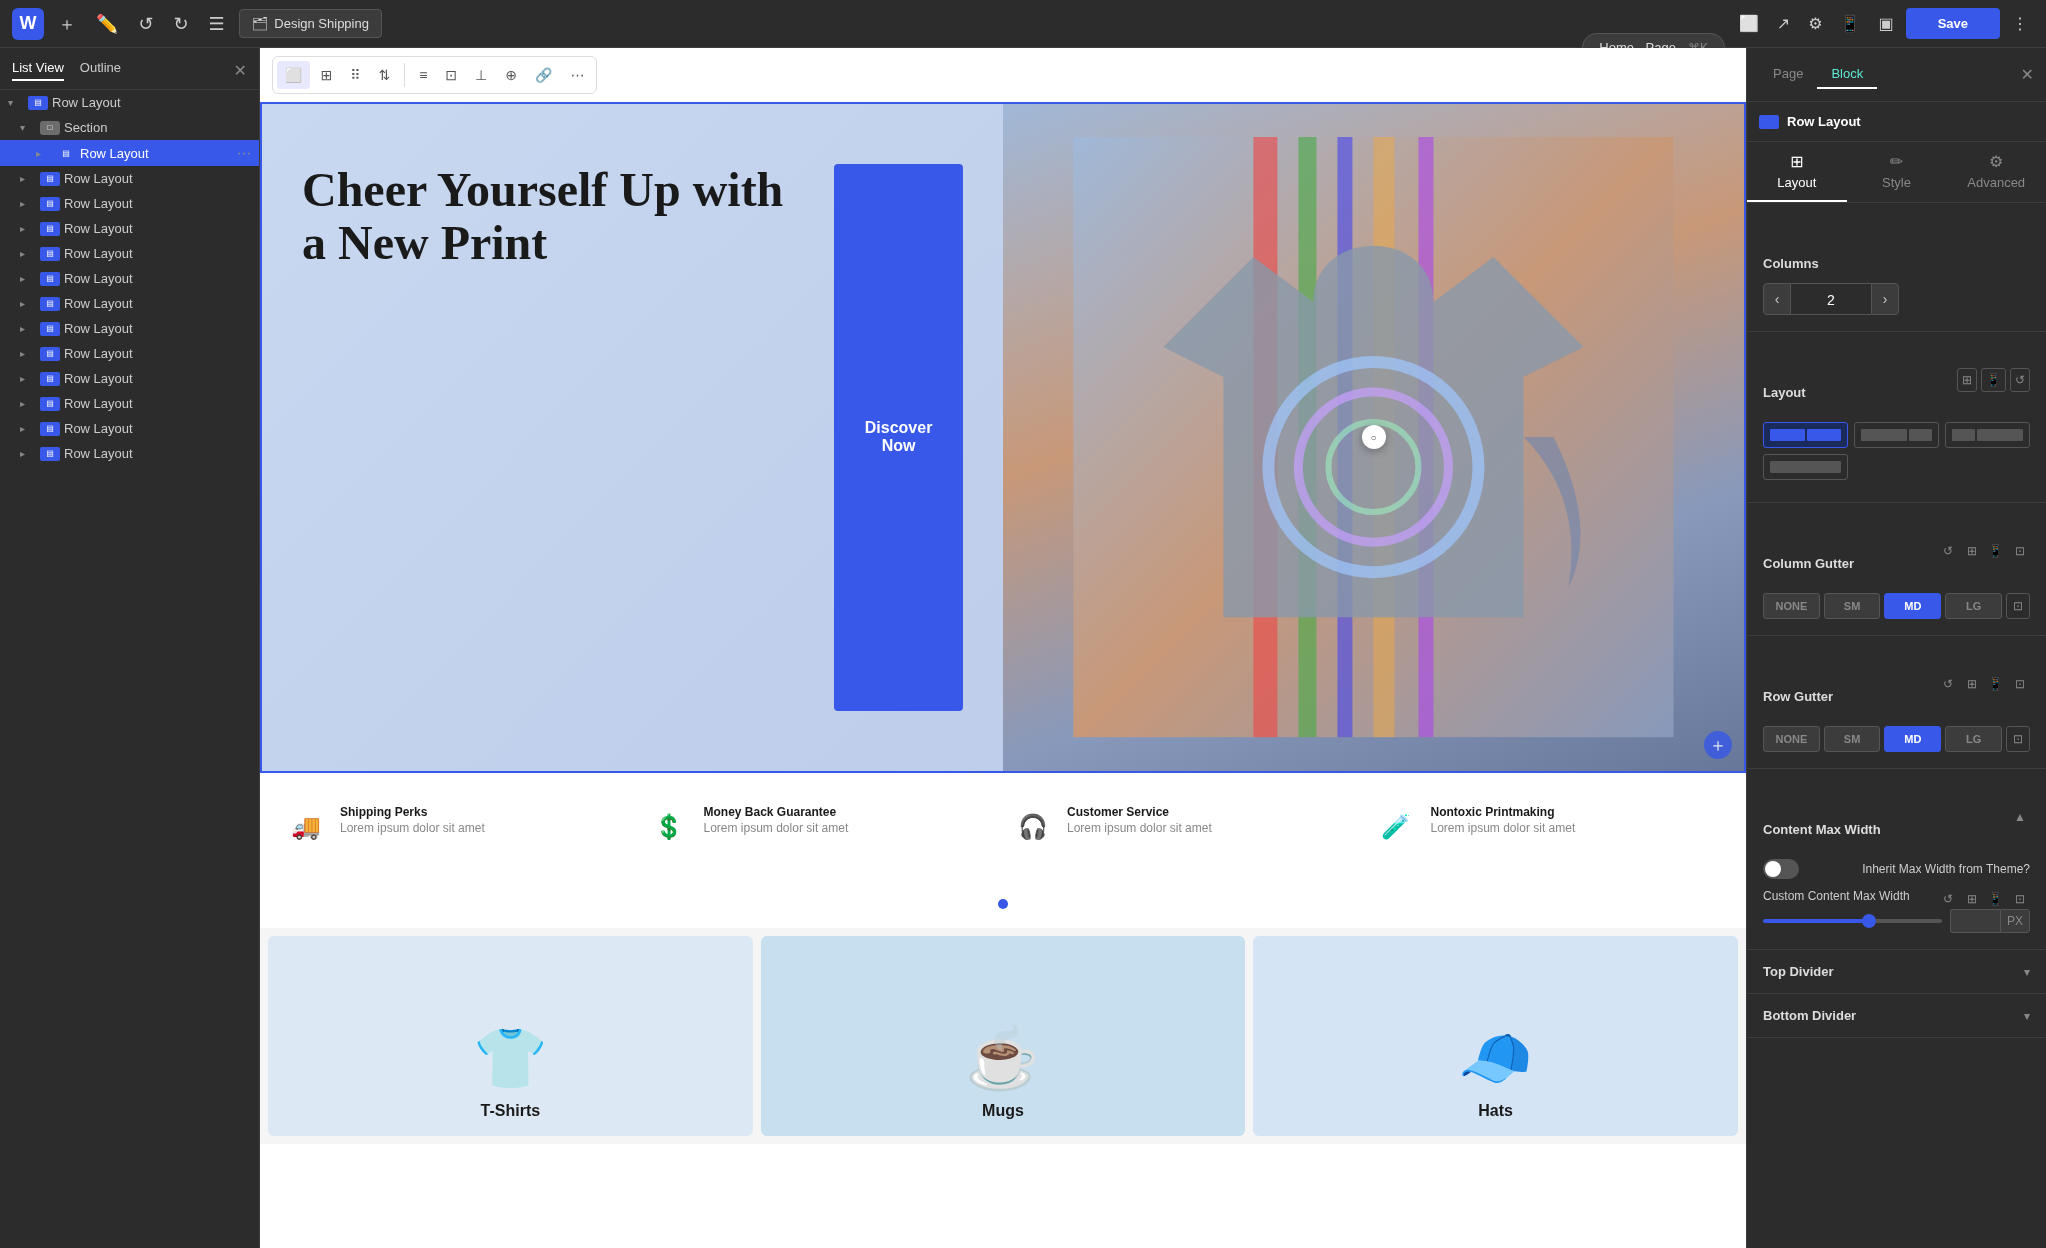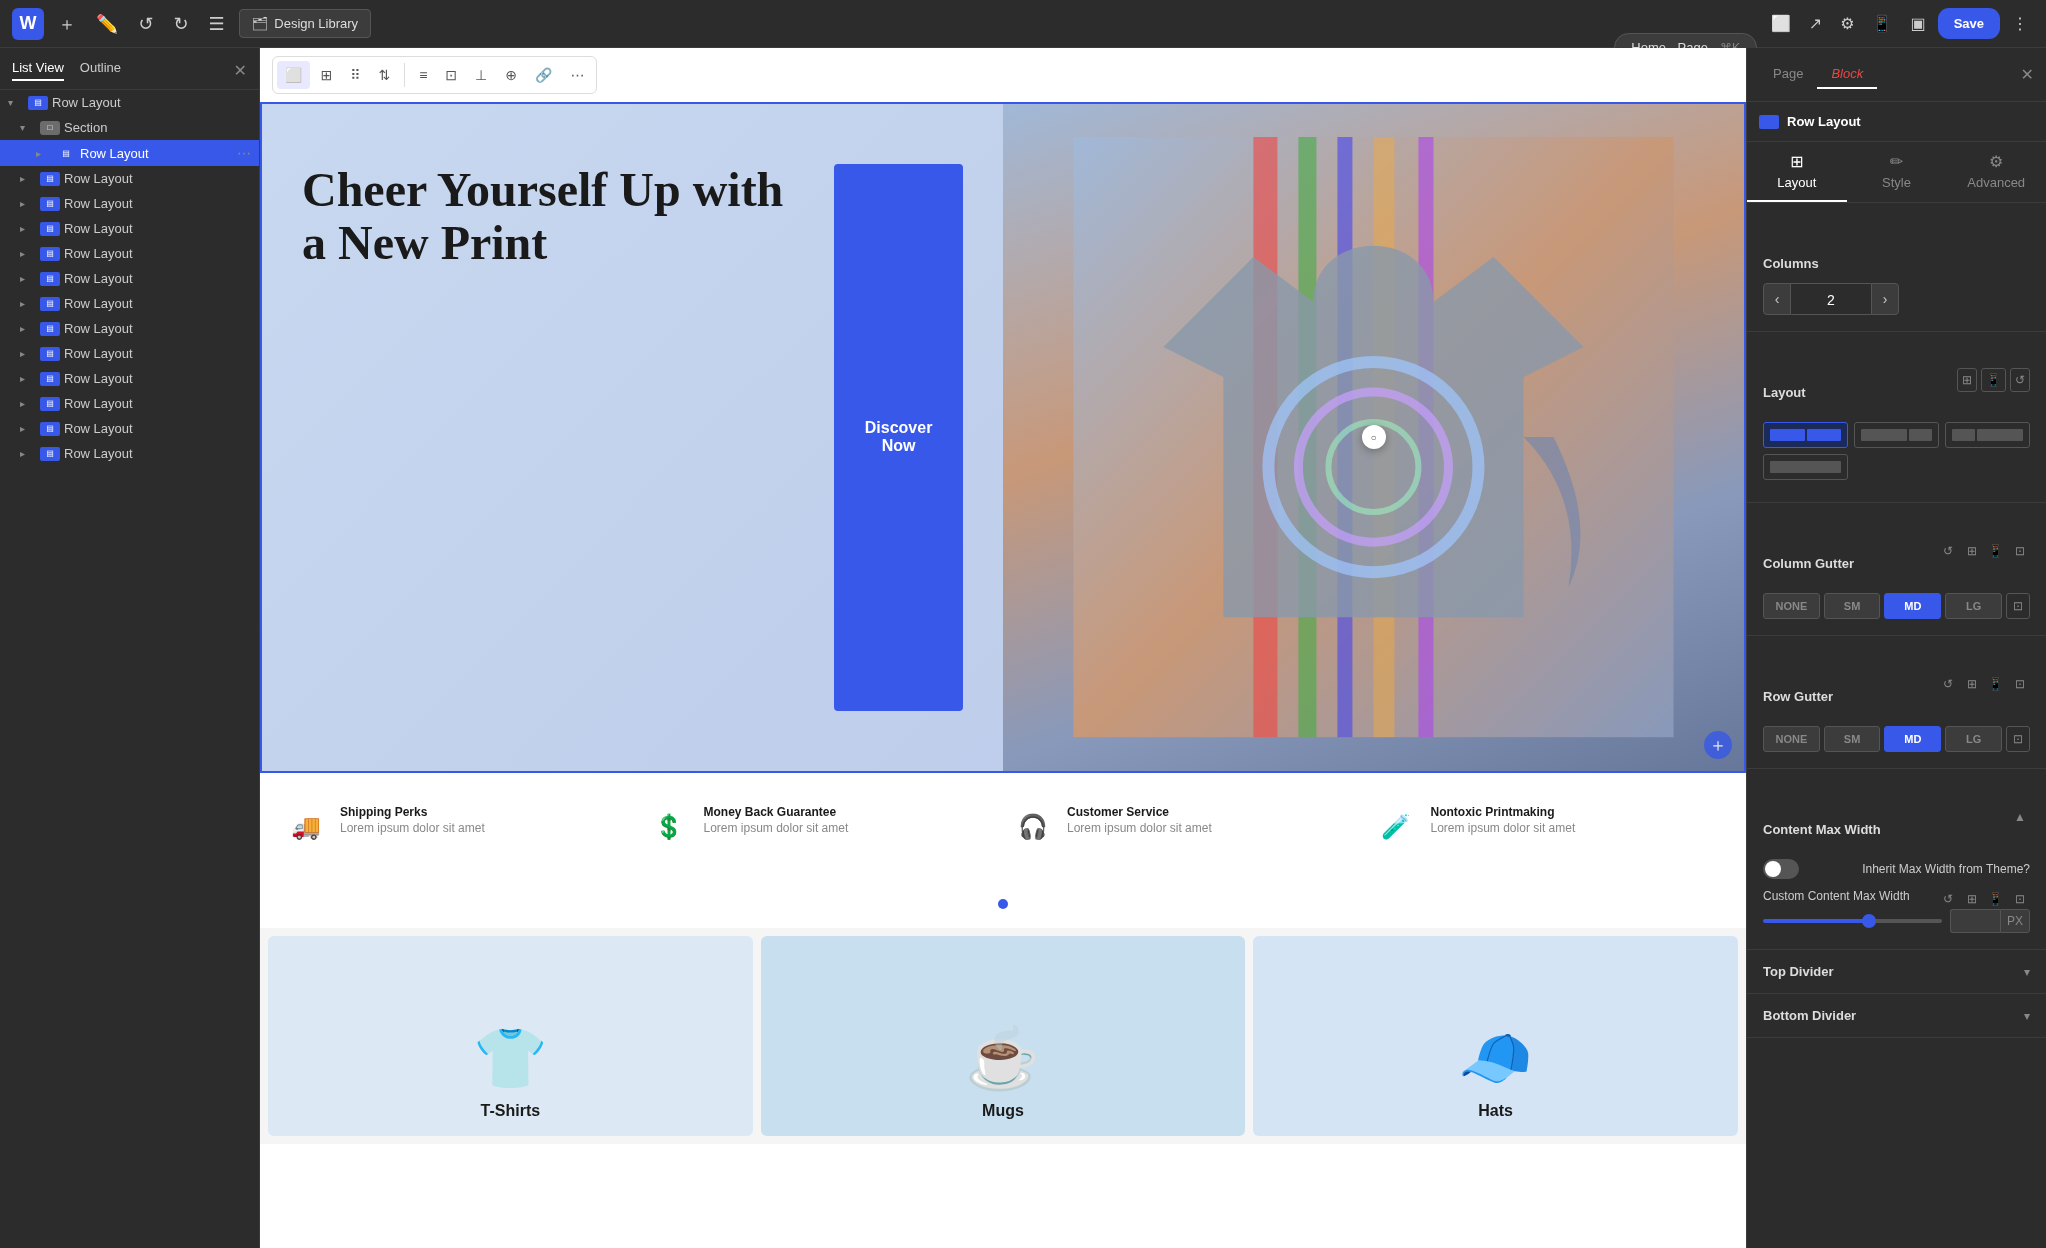--- a/index.html
+++ b/index.html
@@ -37,22 +37,22 @@
       flex: 1; text-align: right; margin-top: 48px;
     }
     .page-title-pill {
       background: #3c3c3c; border: 1px solid #555; color: #ddd;
       padding: 6px 16px; border-radius: 20px; display: inline-flex;
       align-items: center; gap: 12px; font-size: 13px;
     }
     .kbd { color: #888; font-size: 12px; }
     .top-bar-right { display: flex; align-items: center; gap: 6px; }
     .save-btn {
-      background: #3858e9; color: white; border: none; padding: 8px 16px;
-      border-radius: 11px; cursor: pointer; font-size: 13px; font-weight: 600;
+      background: #3858e9; color: white; border: none; padding: 8px 32px;
+      border-radius: 4px; cursor: pointer; font-size: 13px; font-weight: 600;
     }
     .top-icon-btn {
       background: none; border: none; color: #ccc; cursor: pointer;
       padding: 6px; border-radius: 4px; font-size: 16px;
     }
 
     
     .main { display: flex; flex: 1; overflow: hidden; }
 
     
@@ -182,21 +182,21 @@
     }
     .right-panel-header {
       display: flex; align-items: center; justify-content: space-between;
       padding: 12px; border-bottom: 1px solid #3c3c3c;
     }
     .right-tabs { display: flex; gap: 0; }
     .right-tab {
       padding: 6px 14px; color: #888; cursor: pointer; font-size: 13px;
       border-bottom: 2px solid transparent;
     }
-    .right-tab.active { color: #ef4444; border-bottom: 2px solid white; font-style: italic; }
+    .right-tab.active { color: #5eead4; border-bottom: 2px solid white; }
     .right-close { background: none; border: none; color: #888; cursor: pointer; font-size: 16px; }
 
     .right-block-label {
       padding: 12px; display: flex; align-items: center; gap: 8px;
       border-bottom: 1px solid #3c3c3c;
     }
     .block-icon-sm { width: 20px; height: 14px; background: #3858e9; border-radius: 2px; display: inline-block; }
     .block-name { color: white; font-size: 13px; font-weight: 600; }
 
     
@@ -322,21 +322,21 @@
 
 <div class="top-bar">
   <div class="wp-logo">W</div>
   <button class="top-bar-btn">＋</button>
   <button class="top-bar-btn">✏️</button>
   <button class="top-bar-btn">↺</button>
   <button class="top-bar-btn">↻</button>
   <button class="top-bar-btn">☰</button>
   <button class="design-library-btn">
     <span>🗂</span>
-    <span>Design Library</span>
+    <span>Design Shipping</span>
   </button>
   <div class="page-title-center">
     <div class="page-title-pill">
       <span>Home · Page</span>
       <span class="kbd">⌘K</span>
     </div>
   </div>
   <div class="top-bar-right">
     <button class="top-icon-btn">⬜</button>
     <button class="top-icon-btn">↗</button>

